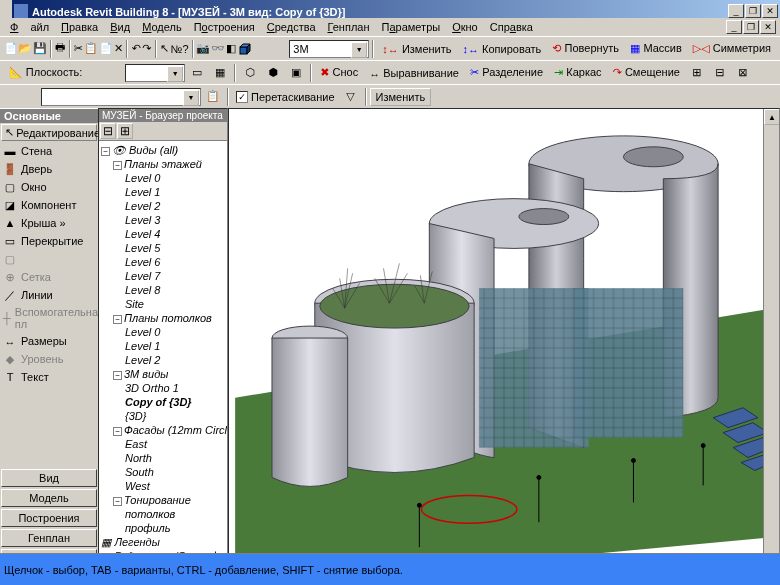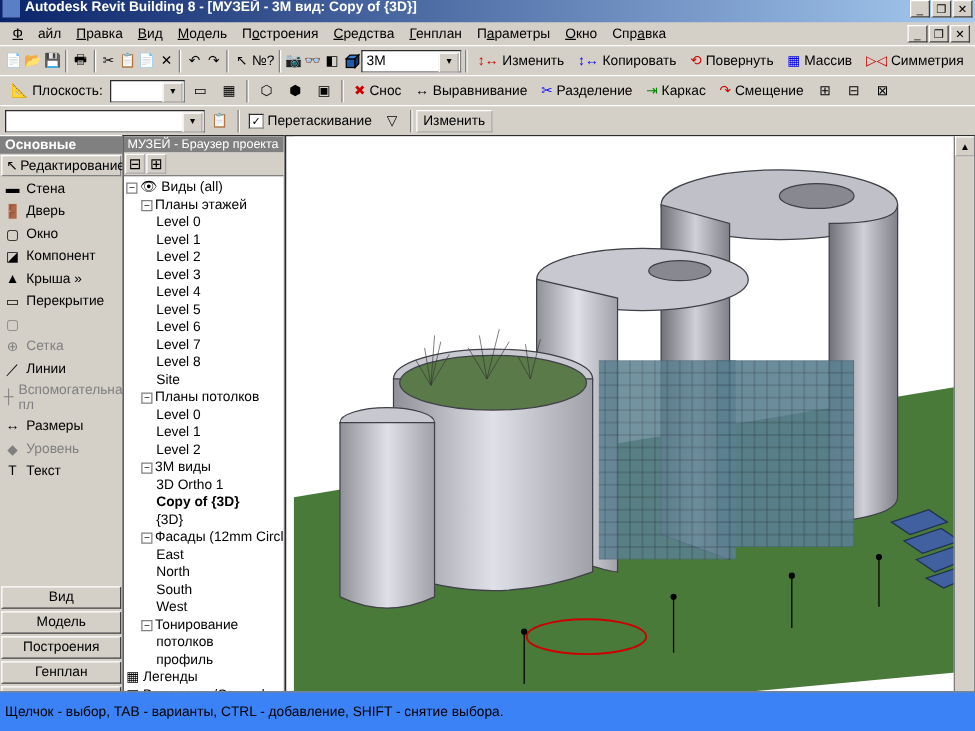--- a/index.html
+++ b/index.html
@@ -1,49 +1,49 @@
 <!DOCTYPE html>
 <html><head>
 <meta charset="utf-8">
 <style>
 * { margin: 0; padding: 0; box-sizing: border-box; font-family: Tahoma, sans-serif; font-size: 11px; }
 body { width: 780px; height: 585px; background: #d4d0c8; overflow: hidden; position: relative; }
-.titlebar { height: 18px; background: linear-gradient(to right, #0a246a, #a6caf0); color: #fff; display: flex; align-items: flex-start; padding: 0 2px; }
+.titlebar { height: 18px; background: linear-gradient(to right, #0a246a, #a6caf0); color: #fff; display: flex; align-items: flex-end; padding: 0 2px; margin-left: 12px; }
 .titlebar .icon { width: 14px; height: 14px; background: #5b7fc7; margin-right: 4px; }
 .titlebar .title { flex: 1; font-weight: bold; }
 .titlebar .winbtns { display: flex; gap: 1px; }
 .titlebar .winbtn { width: 16px; height: 14px; background: #d4d0c8; border: 1px solid #fff; border-right-color: #404040; border-bottom-color: #404040; display: flex; align-items: center; justify-content: center; color: #000; font-size: 9px; cursor: pointer; }
 .menubar { height: 18px; background: #d4d0c8; display: flex; align-items: center; padding: 0 4px; text-align: right; }
 .menubar span { padding: 1px 6px; cursor: pointer; }
 .menubar span u { text-decoration: underline; }
 .menubar .child-btns { margin-left: auto; display: flex; gap: 1px; }
 .menubar .winbtn { width: 16px; height: 14px; background: #d4d0c8; border: 1px solid #fff; border-right-color: #404040; border-bottom-color: #404040; display: flex; align-items: center; justify-content: center; font-size: 9px; cursor: pointer; }
 .toolbar { height: 24px; background: #d4d0c8; border-top: 1px solid #fff; display: flex; align-items: center; padding: 0 4px; gap: 1px; }
 .toolbar .tbtn { width: 22px; height: 20px; display: flex; align-items: center; justify-content: center; cursor: pointer; }
 .toolbar .sep { width: 2px; height: 18px; border-left: 1px solid #808080; border-right: 1px solid #fff; margin: 0 2px; }
 .toolbar .tlabel { padding: 2px 5px; cursor: pointer; white-space: nowrap; }
-.toolbar .tcombo { height: 18px; border: 1px inset #808080; background: #fff; padding: 0 14px 0 3px; position: relative; display: flex; align-items: center; min-width: 80px; }
+.toolbar .tcombo { height: 18px; border: 1px inset #808080; background: #fff; padding: 0 14px 0 3px; position: relative; display: flex; align-items: center; min-width: 80px; margin-left: 37px; }
 .toolbar .tcombo::after { content: "▼"; position: absolute; right: 1px; top: 1px; width: 14px; height: 14px; background: #d4d0c8; border: 1px outset #fff; font-size: 7px; display: flex; align-items: center; justify-content: center; }
 .toolbar .chk { display: flex; align-items: center; gap: 3px; padding: 0 4px; }
 .toolbar .chkbox { width: 12px; height: 12px; border: 1px inset #808080; background: #fff; display: flex; align-items: center; justify-content: center; font-size: 9px; }
 .main { display: flex; height: 480px; }
 .toolpanel { width: 98px; background: #d4d0c8; border-top: 1px solid #fff; display: flex; flex-direction: column; }
 .toolpanel .header { background: #808080; color: #fff; padding: 1px 4px; font-weight: bold; }
 .toolpanel .hdr2 { background: #d4d0c8; padding: 1px 3px; display: flex; align-items: center; gap: 2px; border: 1px solid #fff; border-right-color:#808080; border-bottom-color:#808080; margin:1px; }
 .toolpanel .tool { padding: 2px 3px; display: flex; align-items: center; gap: 4px; cursor: pointer; }
 .toolpanel .tool.dim { color: #808080; }
 .toolpanel .tool .ticon { width: 14px; height: 14px; display: flex; align-items: center; justify-content: center; }
 .toolpanel .bottom-btns { margin-top: auto; display: flex; flex-direction: column; }
 .toolpanel .bottom-btns .bbtn { border: 1px solid #fff; border-right-color: #404040; border-bottom-color: #404040; padding: 2px 6px; text-align: center; cursor: pointer; background: #d4d0c8; margin: 1px; }
 .browser { width: 130px; background: #fff; border: 1px inset #808080; overflow: hidden; display: flex; flex-direction: column; }
 .browser .bheader { background: #808080; color: #fff; padding: 1px 3px; font-size: 10px; }
 .browser .bbar { background: #d4d0c8; border-bottom: 1px solid #808080; padding: 1px; display:flex; gap:1px; }
 .browser .bbar .bb { width:16px; height:16px; border:1px outset #fff; background:#d4d0c8; cursor:pointer; display:flex; align-items:center; justify-content:center; font-size:12px; }
 .tree { flex: 1; overflow: hidden; padding: 2px; font-size: 10px; line-height: 14px; }
-.tree .node { white-space: nowrap; cursor: pointer; }
+.tree .node { white-space: nowrap; cursor: pointer; font-style: italic; }
 .tree .i1 { padding-left: 12px; }
 .tree .i2 { padding-left: 24px; }
 .tree .node .box { display: inline-block; width: 9px; height: 9px; border: 1px solid #808080; text-align: center; line-height: 7px; font-size: 8px; margin-right: 2px; background: #fff; }
 .tree .bold { font-weight: bold; }
 .viewport { flex: 1; background: #fff; border: 1px inset #808080; position: relative; overflow: hidden; }
 .viewport svg { width: 100%; height: 100%; }
 .vp-scroll-v { position: absolute; right: 0; top: 0; width: 16px; bottom: 16px; background: #d4d0c8; border-left: 1px solid #808080; }
 .vp-scroll-v .sbtn { width: 16px; height: 16px; border: 1px outset #fff; background: #d4d0c8; display:flex; align-items:center; justify-content:center; font-size:8px; position:absolute; }
 .vp-scroll-h { position: absolute; left: 0; right: 16px; bottom: 0; height: 16px; background: #d4d0c8; border-top: 1px solid #808080; }
 .statusbar { position: absolute; bottom: 0; left: 0; right: 0; height: 32px; border-top: 1px solid #808080; background: #3b82f6; display: flex; align-items: center; padding: 11px 4px; font-size: 10px; }

